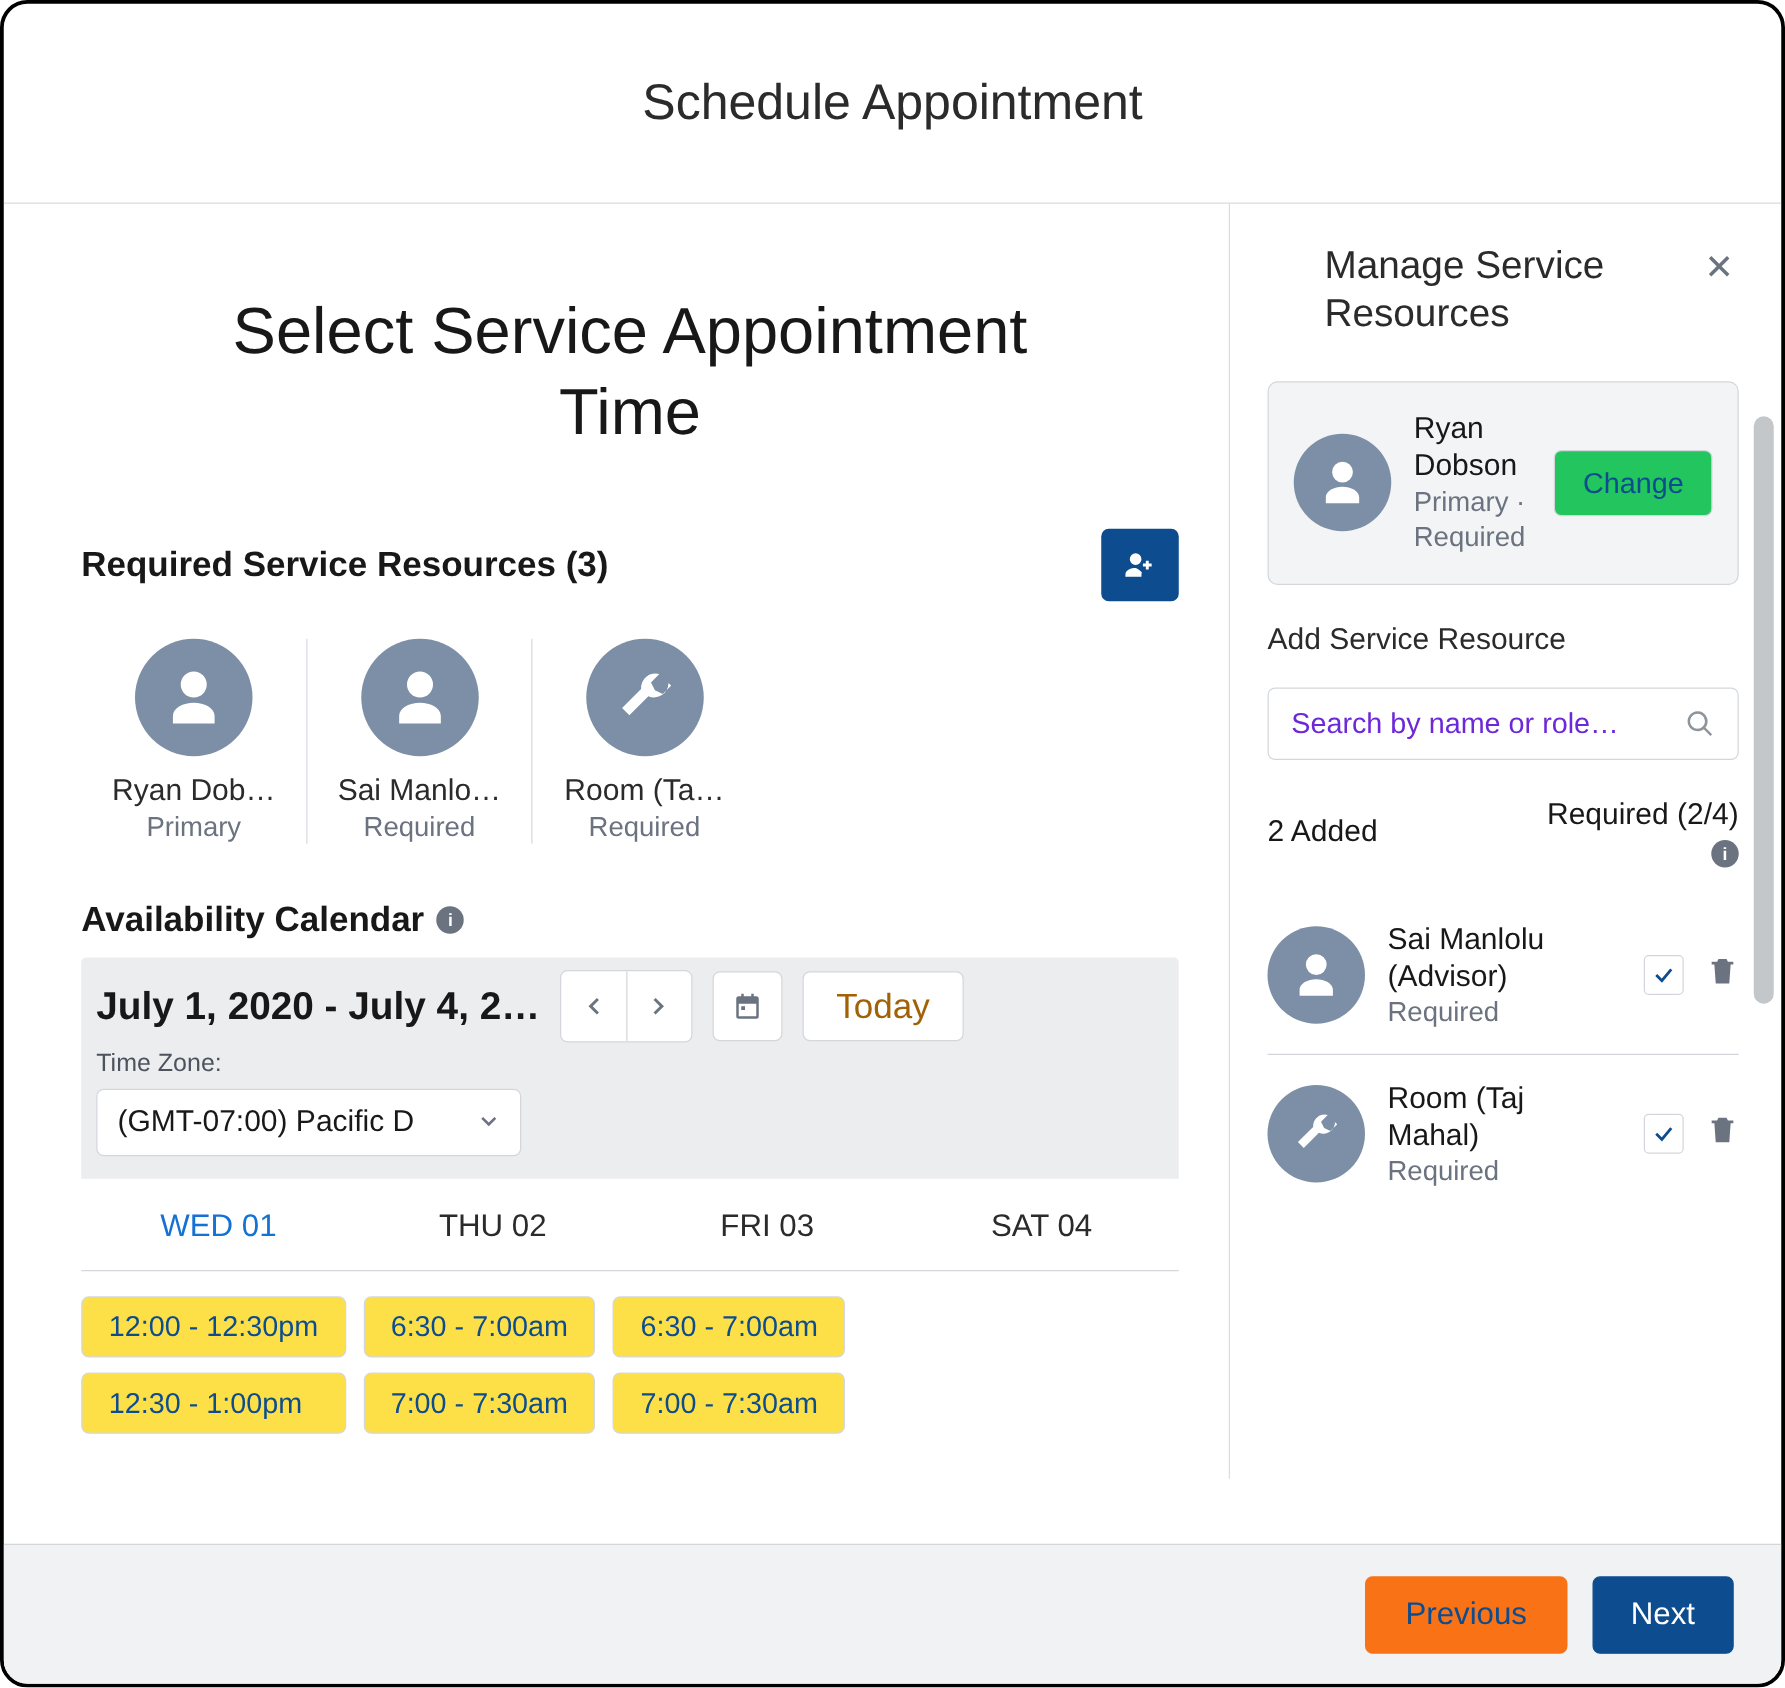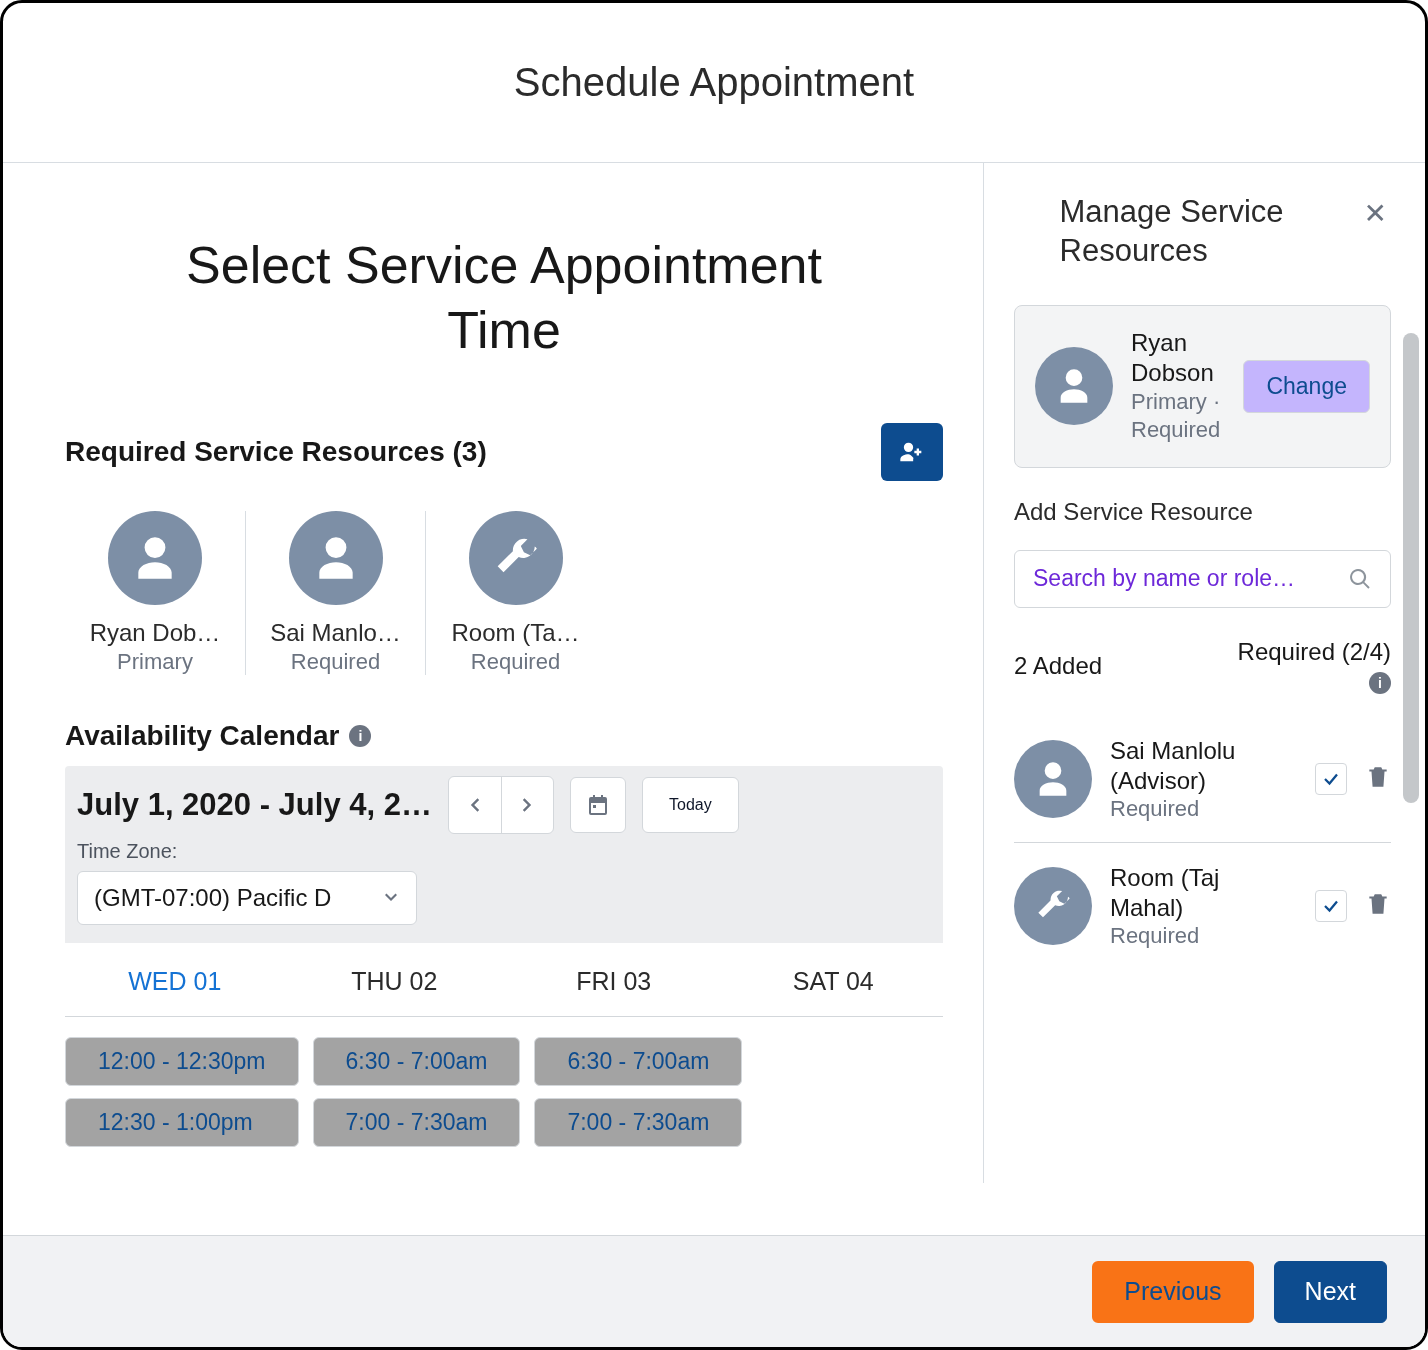--- a/index.html
+++ b/index.html
@@ -149,21 +149,21 @@
   .cal-btn, .today-btn {
     height: 56px;
     border: 1px solid #d3d7db;
     background: #fff;
     border-radius: 6px;
     display: flex; align-items: center; justify-content: center;
     cursor: pointer;
   }
   .cal-btn { width: 56px; }
   .cal-btn svg { width: 24px; height: 24px; fill: #6b7380; }
-  .today-btn { padding: 12px 26px; color: #0f172a; font-size: 16px; }
+  .today-btn { padding: 12px 26px; color: #a16207; font-size: 28px; }
   .tz-label { font-size: 20px; color: #4c535e; margin-top: 6px; }
   .tz-select {
     margin-top: 8px;
     display: inline-flex; align-items: center;
     height: 54px;
     padding: 0 16px;
     border: 1px solid #d3d7db;
     background: #fff;
     border-radius: 6px;
     font-size: 24px;
@@ -187,25 +187,25 @@
   .day.active { color: #1472d4; }
   .slots-wrap {
     display: flex;
     gap: 14px;
     padding-top: 20px;
   }
   .slot-col { display: flex; flex-direction: column; gap: 12px; }
   .slot {
     border: 1px solid #d3d7db;
     border-radius: 6px;
-    padding: 10px 32px;
+    padding: 10px 21px;
     font-size: 23px;
     color: #0d4c8f;
     cursor: pointer;
-    background: #a3a3a3;
+    background: #fde047;
     white-space: nowrap;
   }
   
   .right {
     width: 442px;
     border-left: 1px solid #d8dde2;
     padding: 30px 34px 0 30px;
     height: 100%;
   }
   .panel-head {
@@ -239,21 +239,21 @@
   .avatar-sm {
     width: 78px; height: 78px; border-radius: 50%; background: #7d8fa6;
     display: flex; align-items: center; justify-content: center; flex-shrink: 0;
   }
   .avatar-sm svg { width: 40px; height: 40px; fill: #fff; }
   .pc-info { flex: 1; }
   .pc-name { font-size: 24px; line-height: 1.25; }
   .pc-sub { font-size: 22px; color: #6b7380; line-height: 1.3; }
   .change-btn {
     border: 1px solid #d3d7db;
-    background: #c4b5fd;
+    background: #22c55e;
     border-radius: 6px;
     padding: 12px 22px;
     font-size: 23px;
     color: #0d4c8f;
     cursor: pointer;
   }
   .add-label {
     margin-top: 30px;
     font-size: 24px;
     color: #2b2b2b;

